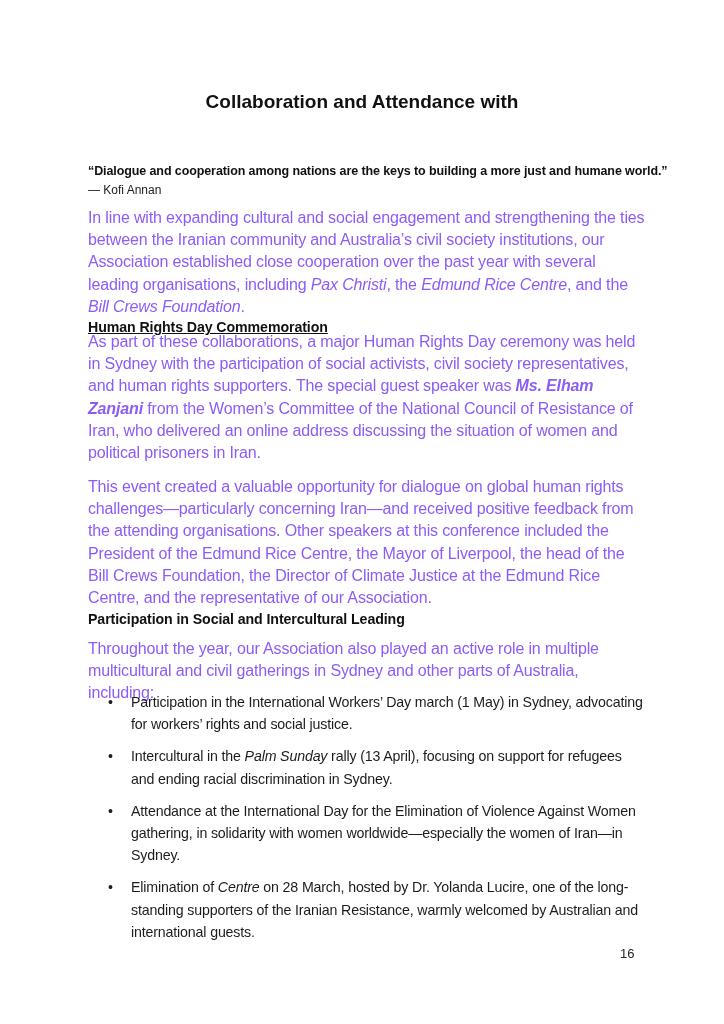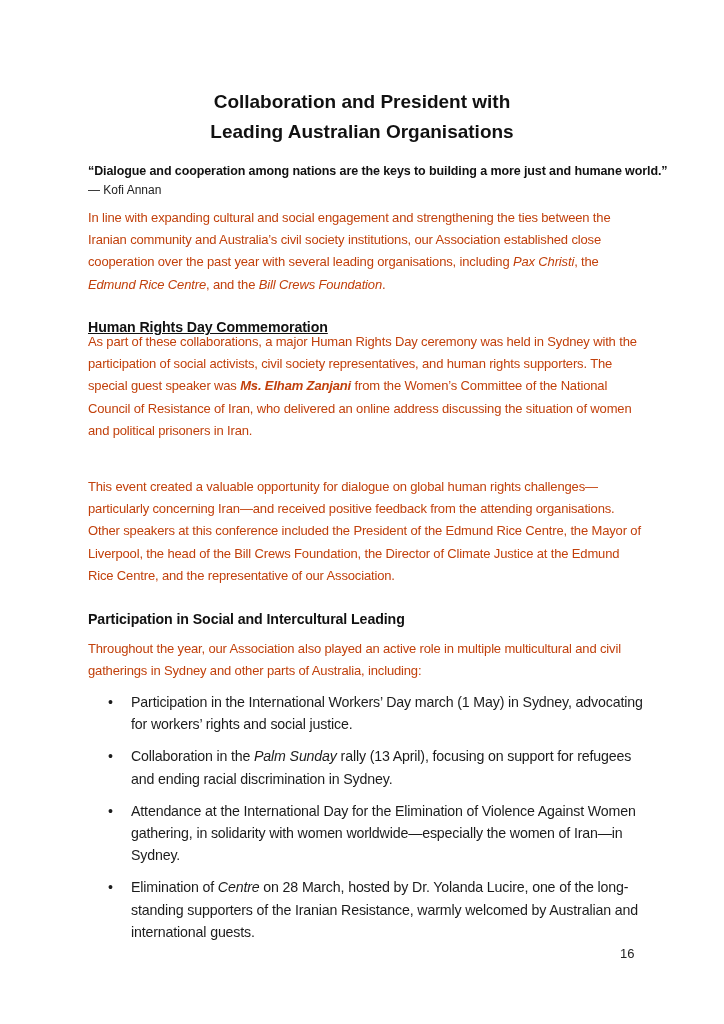--- a/index.html
+++ b/index.html
@@ -5,42 +5,41 @@
   html, body { margin: 0; padding: 0; background: #ffffff; }
   body { width: 724px; height: 1024px; position: relative; overflow: hidden;
          font-family: "Liberation Sans", sans-serif; color: #1a1a1a; }
   .page { position: absolute; left: 0; top: 0; width: 724px; height: 1024px; }
   .title { position: absolute; left: 0; width: 724px; text-align: center;
            font-weight: bold; font-size: 19px; color: #111; }
   .t1 { top: 91px; }
   .t2 { top: 121px; }
   .quote { position: absolute; left: 88px; top: 164px; font-size: 12.5px; font-weight: bold; color: #111; letter-spacing: -0.1px; text-align: center; }
   .author { position: absolute; left: 88px; top: 183px; font-size: 12px; color: #222; }
-  .block { position: absolute; left: 88px; width: 560px; font-size: 13px; line-height: 22.2px; color: #c2410c; letter-spacing: -0.15px; }
+  .block { position: absolute; left: 88px; width: 560px; font-size: 16px; line-height: 22.2px; color: #8b5cf6; letter-spacing: -0.15px; }
   .block p { margin: 0; }
   .h { position: absolute; left: 88px; font-size: 14.2px; font-weight: bold; color: #111; letter-spacing: -0.1px; }
   .para1 { top: 207px; }
   .h1 { top: 319px; text-decoration: underline; }
   .para2 { top: 331px; }
   .para3 { top: 476px; }
   .h2 { top: 611px; }
   .para4 { top: 638px; }
   .bullets { position: absolute; left: 88px; width: 560px; font-size: 14.2px; line-height: 22.2px; color: #1c1c1c; letter-spacing: -0.15px; margin: 0; padding: 0; list-style: none; }
   .bullets li { position: relative; padding-left: 43px; margin-bottom: 10px; }
   .bullets li .dot { position: absolute; left: 20px; top: 0; }
   .b1 { top: 691px; }
   .pagenum { position: absolute; left: 620px; top: 946px; font-size: 13px; color: #222; }
 </style>
 </head>
 <body>
 
 <div class="page">
 
-  <div class="title t1">Collaboration and President with</div>
-  <div class="title t2">Leading Australian Organisations</div>
+  <div class="title t1">Collaboration and Attendance with</div>
 
   <div class="quote">“Dialogue and cooperation among nations are the keys to building a more just and humane world.”</div>
   <div class="author">— Kofi Annan</div>
 
   <div class="block para1">
     <p><span>In line with expanding cultural and social engagement and strengthening the ties between the Iranian community and Australia’s civil society institutions, our Association established close cooperation over the past year with several leading organisations, including </span><em>Pax Christi</em><span>, the </span><em>Edmund Rice Centre</em><span>, and the </span><em>Bill Crews Foundation</em><span>.</span></p>
   </div>
 
   <div class="h h1">Human Rights Day Commemoration</div>
 
@@ -58,21 +57,21 @@
     <p>Throughout the year, our Association also played an active role in multiple multicultural and civil gatherings in Sydney and other parts of Australia, including:</p>
   </div>
 
   <ul class="bullets b1">
     <li>
       <span class="dot">•</span>
       <span>Participation in the International Workers’ Day march (1 May) in Sydney, advocating for workers’ rights and social justice.</span><em></em><span></span>
     </li>
     <li>
       <span class="dot">•</span>
-      <span>Collaboration in the </span><em>Palm Sunday</em><span> rally (13 April), focusing on support for refugees and ending racial discrimination in Sydney.</span>
+      <span>Intercultural in the </span><em>Palm Sunday</em><span> rally (13 April), focusing on support for refugees and ending racial discrimination in Sydney.</span>
     </li>
     <li>
       <span class="dot">•</span>
       <span>Attendance at the International Day for the Elimination of Violence Against Women gathering, in solidarity with women worldwide—especially the women of Iran—in Sydney.</span><em></em><span></span>
     </li>
     <li>
       <span class="dot">•</span>
       <span>Elimination of </span><em>Centre</em><span> on 28 March, hosted by Dr. Yolanda Lucire, one of the long-standing supporters of the Iranian Resistance, warmly welcomed by Australian and international guests.</span>
     </li>
   </ul>

